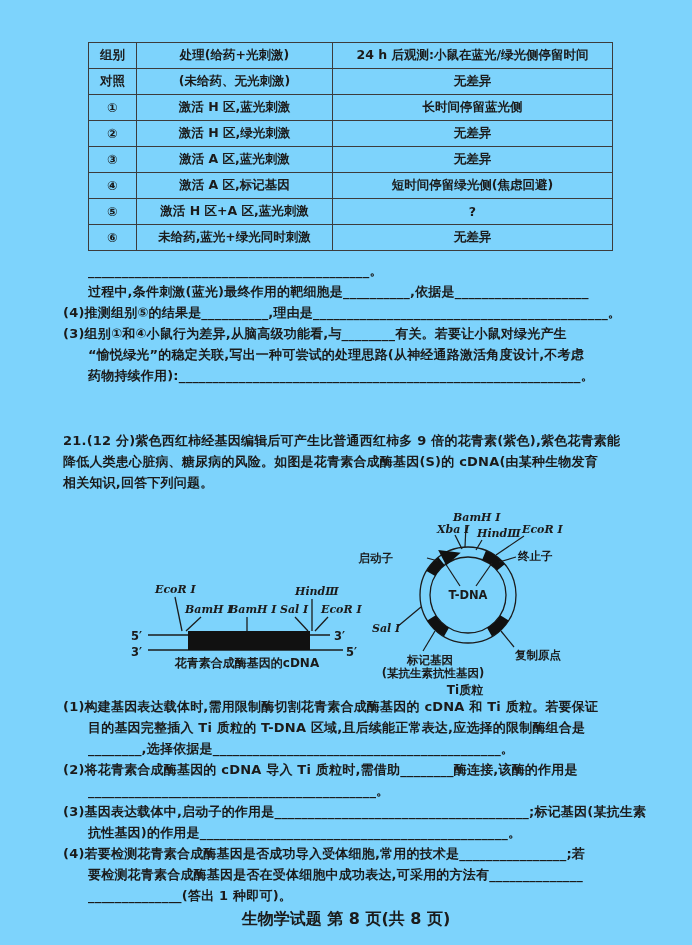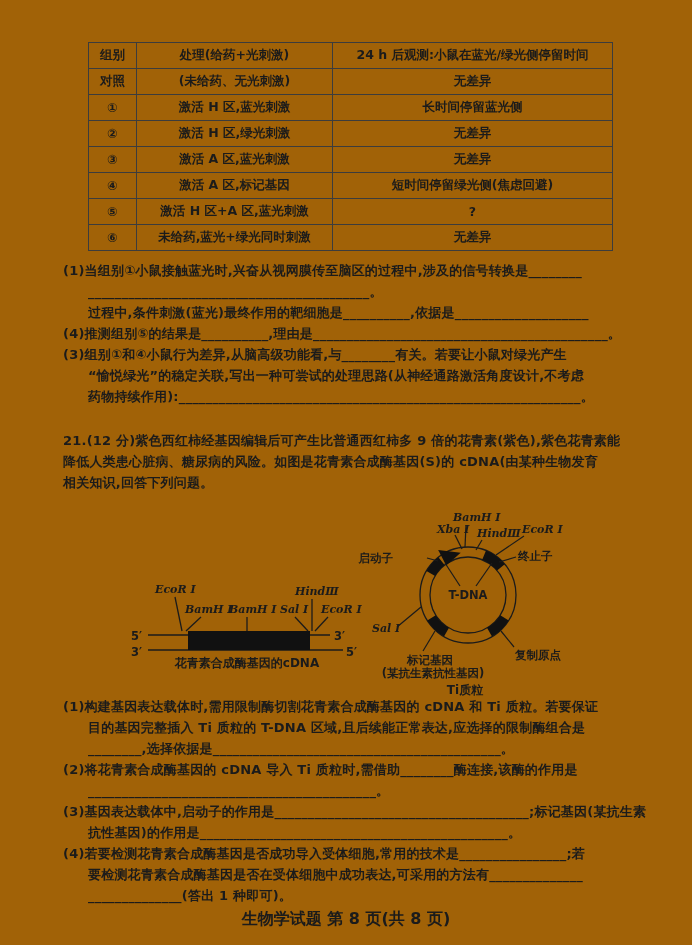--- a/index.html
+++ b/index.html
@@ -1,18 +1,18 @@
 <!DOCTYPE html>
 <html><head>
 <meta charset="utf-8">
 <style>
   html,body { margin:0; padding:0; background:#e9e9e7; }
   .page {
     position:relative; width:692px; height:945px; margin:0 auto;
-    background:#a16207; color:#1b1b1b; overflow:hidden;
+    background:#7dd3fc; color:#1b1b1b; overflow:hidden;
     font-family:"DejaVu Sans", sans-serif; font-weight:600;
   }
   
   table.obs {
     position:absolute; left:88px; top:42px; width:524px;
     border-collapse:collapse; table-layout:fixed;
     font-size:12.5px; font-weight:600;
   }
   table.obs th, table.obs td {
     border:1.2px solid #3c3c3c; text-align:center; vertical-align:middle;
@@ -90,21 +90,20 @@
     </tr>
     <tr>
       <td>⑥</td>
       <td>未给药,蓝光+绿光同时刺激</td>
       <td>无差异</td>
     </tr>
   </tbody>
     </table>
 
   <div class="sec sec20">
-    <div class="line l1">(1)当组别①小鼠接触蓝光时,兴奋从视网膜传至脑区的过程中,涉及的信号转换是________</div>
     <div class="line l2">__________________________________________。</div>
     <div class="line l2">过程中,条件刺激(蓝光)最终作用的靶细胞是__________,依据是____________________</div>
     <div class="line l1">(4)推测组别⑤的结果是__________,理由是____________________________________________。</div>
     <div class="line l1">(3)组别①和④小鼠行为差异,从脑高级功能看,与________有关。若要让小鼠对绿光产生</div>
     <div class="line l2">“愉悦绿光”的稳定关联,写出一种可尝试的处理思路(从神经通路激活角度设计,不考虑</div>
     <div class="line l2">药物持续作用):____________________________________________________________。</div>
   </div>
 
   <div class="sec q21stem">
     <div class="line l0">21.(12 分)紫色西红柿经基因编辑后可产生比普通西红柿多 9 倍的花青素(紫色),紫色花青素能</div>

